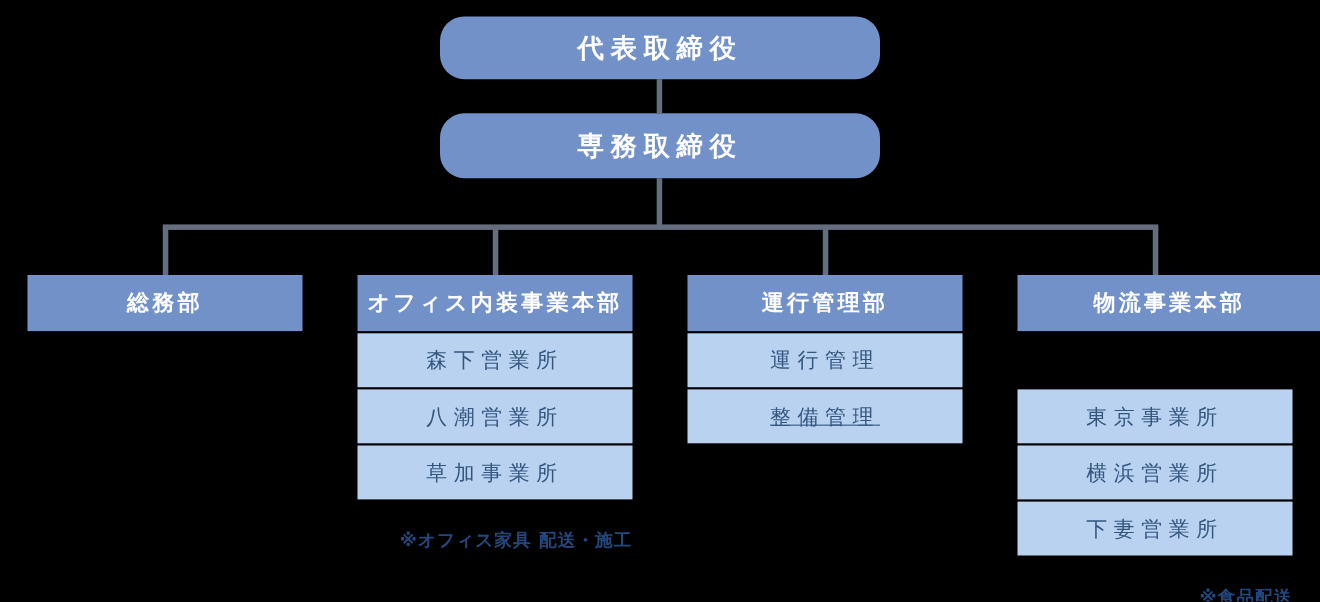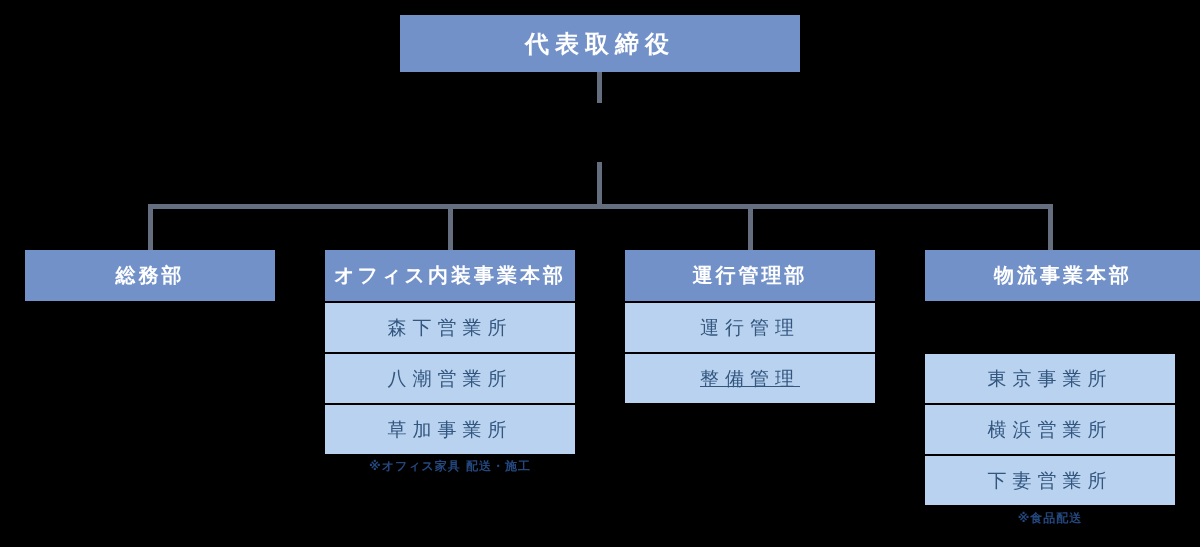--- a/index.html
+++ b/index.html
@@ -14,53 +14,55 @@
   .node {
     position: absolute;
     display: flex;
     align-items: center;
     justify-content: center;
     background: var(--node-fill, #7291C9);
     color: var(--node-text, #fff);
     font-weight: bold;
     box-sizing: border-box;
   }
-  .node.top  { font-size: 24px; letter-spacing: 6px; }
+  .node.top  { font-size: 24px; letter-spacing: 6px; border-radius: 22px; }
   .node.hdr  { font-size: 20px; letter-spacing: 3px; }
   .child {
     position: absolute;
     width: 250px;
     height: 49px;
     display: flex;
     align-items: center;
     justify-content: center;
     background: var(--child-fill, #B9D2F0);
     color: var(--child-text, #33567F);
     font-size: 19px;
     letter-spacing: 6px;
   }
   .line { position: absolute; background: var(--connector, #646E7E); }
   .note {
     position: absolute;
     width: 250px;
-    text-align: center;
+    text-align: right;
     color: var(--note-text, #24477E);
-    font-size: 12px;
+    font-size: 16px;
     font-weight: bold;
     letter-spacing: 1px;
     white-space: nowrap;
+    margin-top: 23px;
   }
 </style>
 </head>
 <body>
 
 <div class="canvas" style="--bg: #000000; --node-fill: #7291C9; --node-text: #FFFFFF; --child-fill: #B9D2F0; --child-text: #33567F; --note-text: #24477E; --connector: #646E7E;">
 
   <div class="node top" style="left:400px; top:15px; width:400px; height:57px;">代表取締役</div>
 
+  <div class="node top" style="left:400px; top:103px; width:400px; height:59px;">専務取締役</div>
 
   <div class="line" style="left:597px; top:72px; width:5px; height:31px;"></div>
   <div class="line" style="left:597px; top:162px; width:5px; height:46px;"></div>
   <div class="line" style="left:148px; top:204px; width:905px; height:5px;"></div>
   <div class="line" style="left:148px; top:207px; width:5px; height:43px;"></div>
   <div class="line" style="left:448px; top:207px; width:5px; height:43px;"></div>
   <div class="line" style="left:748px; top:207px; width:5px; height:43px;"></div>
   <div class="line" style="left:1048px; top:207px; width:5px; height:43px;"></div>
 
   <div class="node hdr" style="left:25px; top:250px; width:250px; height:51px;">総務部</div>

